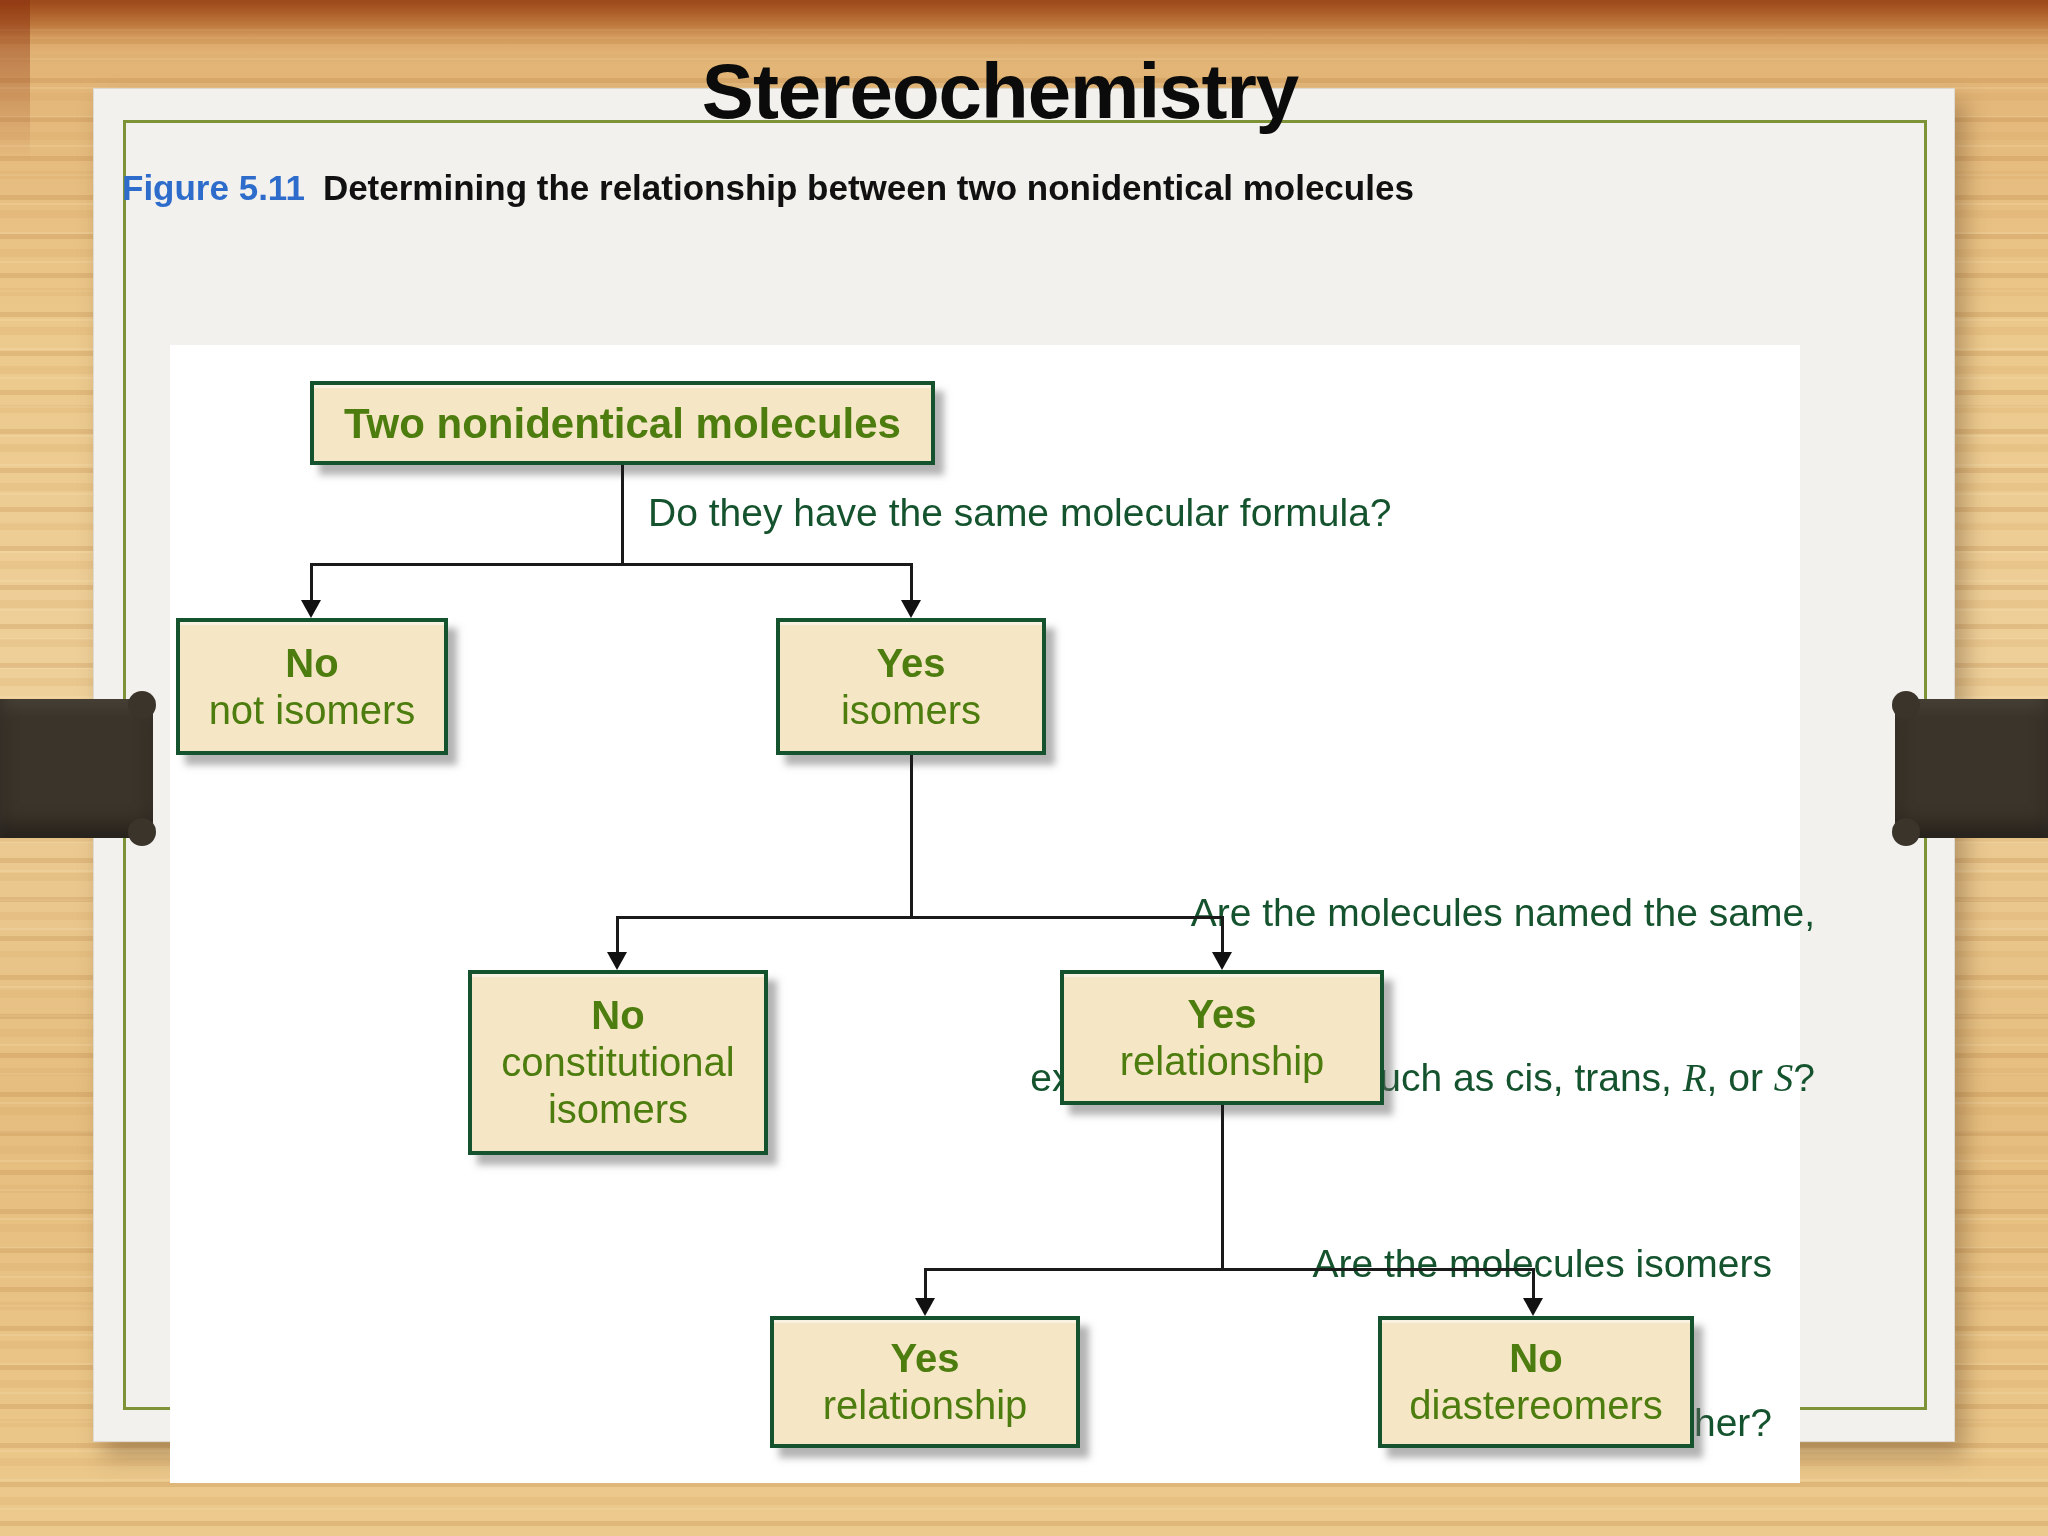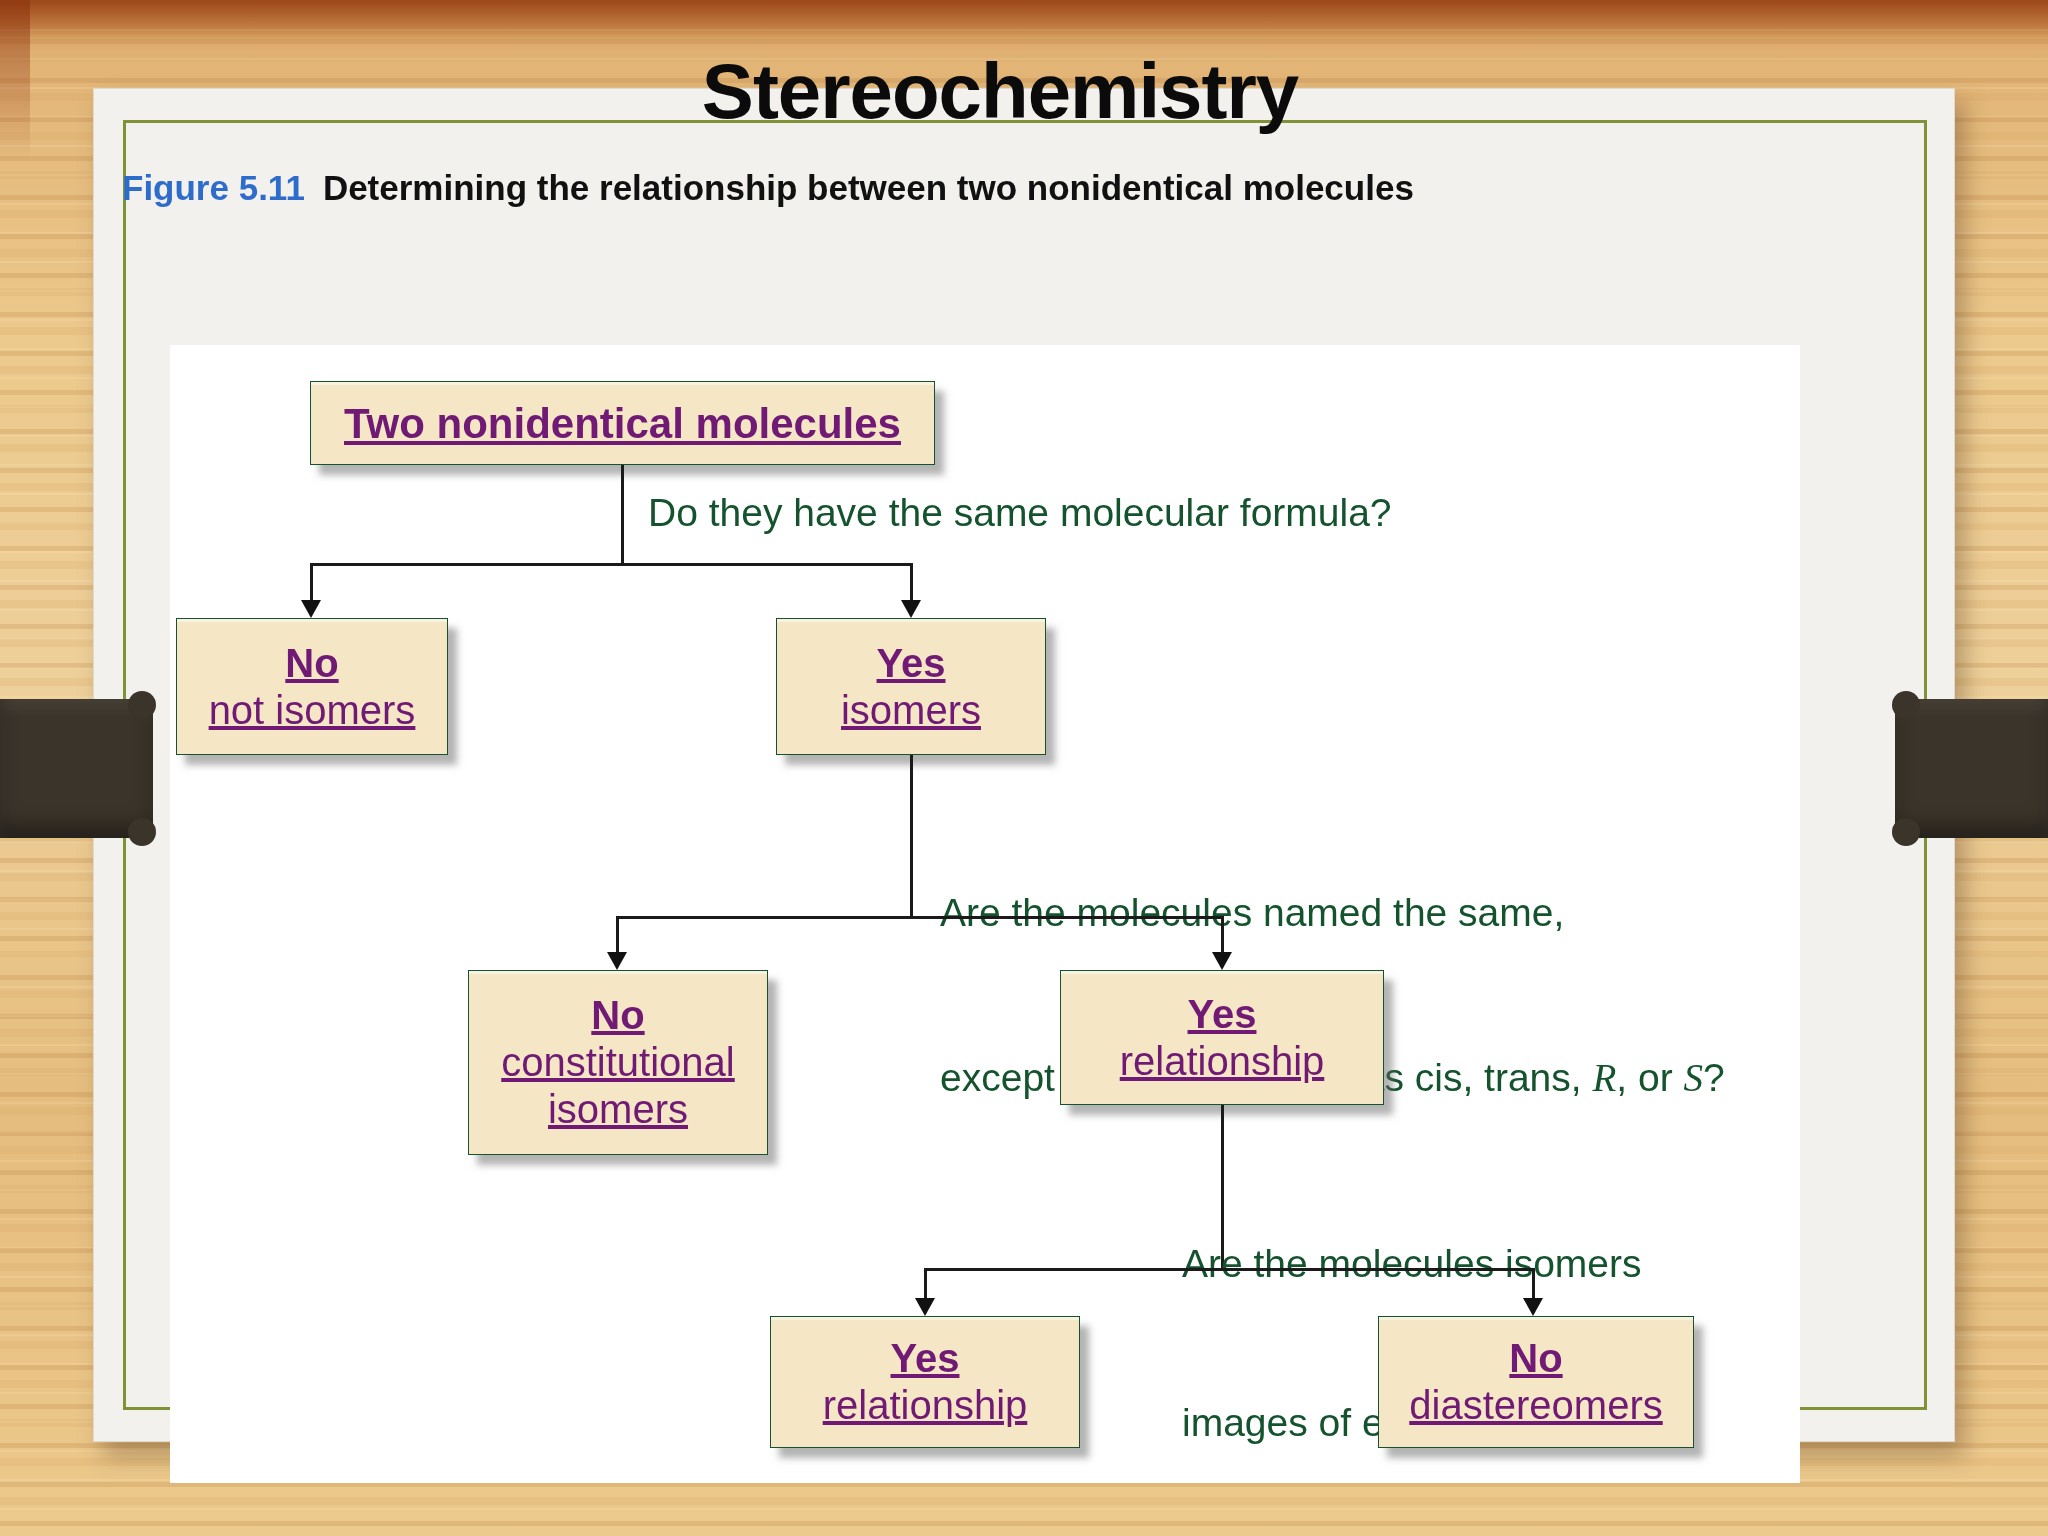--- a/index.html
+++ b/index.html
@@ -30,32 +30,32 @@
     font-size:78px;font-weight:bold;color:#0b0b0b;letter-spacing:-1px;z-index:6;}
   .caption{position:absolute;left:122px;top:168px;font-size:35px;font-weight:bold;
     color:#111;z-index:6;white-space:pre-wrap;}
   .caption .fig{color:#2e6ccc;margin-right:18px;}
 
   
   .panel{position:absolute;left:170px;top:345px;width:1630px;height:1138px;
     background:#ffffff;z-index:5;}
 
   
-  .box{position:absolute;background:#f5e7c6;border:1px solid #14532d;box-sizing:border-box;
+  .box{position:absolute;background:#f5e7c6;border:4px solid #14532d;box-sizing:border-box;
     box-shadow:9px 10px 7px rgba(105,105,105,.5), inset 0 3px 0 rgba(255,255,255,.45);
     display:flex;flex-direction:column;align-items:center;justify-content:center;
-    font-size:40px;line-height:47px;color:#701a75;text-align:center;text-decoration:underline;}
+    font-size:40px;line-height:47px;color:#4d7c0f;text-align:center;}
   .box .b{font-weight:bold;}
   .root{font-size:42px;}
   .vl{position:absolute;width:3px;background:#1a1a1a;}
   .hl{position:absolute;height:3px;background:#1a1a1a;}
   .ah{position:absolute;width:0;height:0;border-left:10px solid transparent;
       border-right:10px solid transparent;border-top:18px solid #111;}
   .q{position:absolute;font-size:39px;line-height:55px;color:#14532d;}
-  .qc{text-align:left;white-space:pre-wrap;}
+  .qc{text-align:right;white-space:pre-wrap;}
   .it{font-family:"Liberation Serif",serif;font-style:italic;}
 
   
   .clip{position:absolute;top:699px;width:153px;height:139px;background:#3b342a;z-index:8;
     box-shadow:inset 0 -14px 18px rgba(0,0,0,.35), inset 0 10px 14px rgba(255,255,255,.06);}
   .clip.left{left:0;border-radius:0 14px 14px 0;}
   .clip.right{left:1895px;border-radius:14px 0 0 14px;}
   .clip:before,.clip:after{content:'';position:absolute;width:28px;height:28px;border-radius:50%;background:#3b342a;}
   .clip.left:before{right:-3px;top:-8px;}   .clip.left:after{right:-3px;bottom:-8px;}
   .clip.right:before{left:-3px;top:-8px;}   .clip.right:after{left:-3px;bottom:-8px;}

